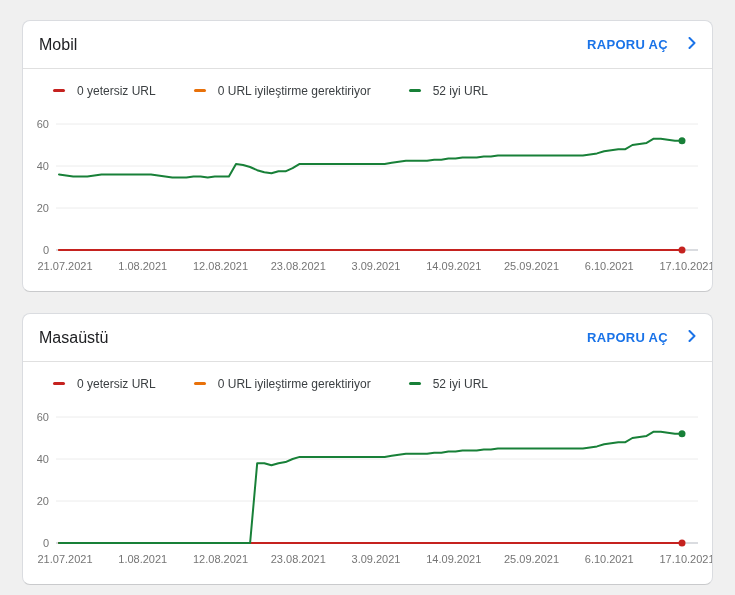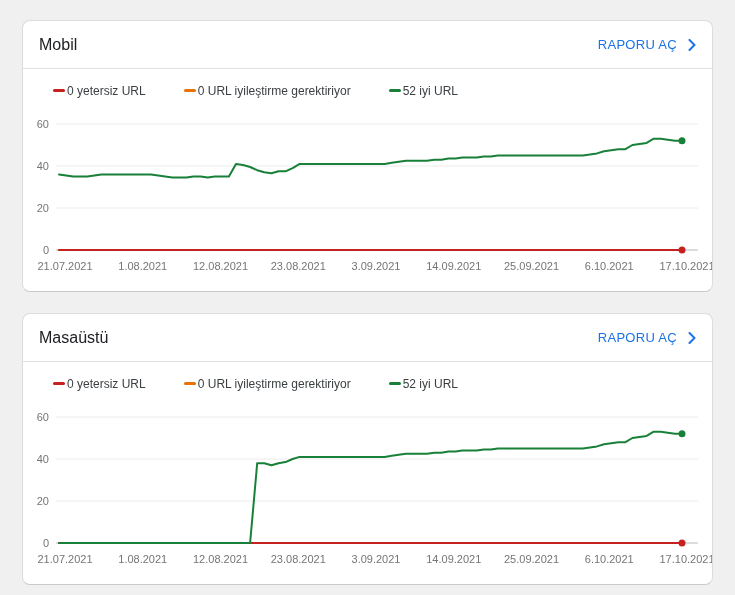--- a/index.html
+++ b/index.html
@@ -28,38 +28,37 @@
     padding: 0 16px;
     border-bottom: 1px solid #e0e0e0;
   }
   .card-title {
     font-size: 16px;
     color: #202124;
     font-weight: 400;
   }
   .report-link {
     display: flex;
-    align-items: center;
-    gap: 11px;
+    gap: 20px;
     color: #1a73e8;
     font-size: 13px;
-    font-weight: 400;
+    font-weight: 700;
     letter-spacing: 0.3px;
     cursor: pointer;
     text-decoration: none;
   }
   .chevron-icon { display: inline-flex; }
   .legend {
     display: flex;
     align-items: center;
     column-gap: 38px;
     padding: 14px 16px 0 30px;
     height: 29px;
   }
-  .legend-item { display: flex; align-items: center; gap: 2px; }
+  .legend-item { display: flex; align-items: center; gap: 12px; }
   .legend-dash { width: 12px; height: 3px; border-radius: 2px; flex: 0 0 auto; }
   .legend-label { font-size: 12px; color: #3c4043; white-space: nowrap; }
   .chart-wrap { position: relative; height: 178px; }
   svg.chart { display: block; }
   svg.chart text { font-family: "Liberation Sans", sans-serif; }
 </style>
 </head>
 <body>
 
 <div class="card">

